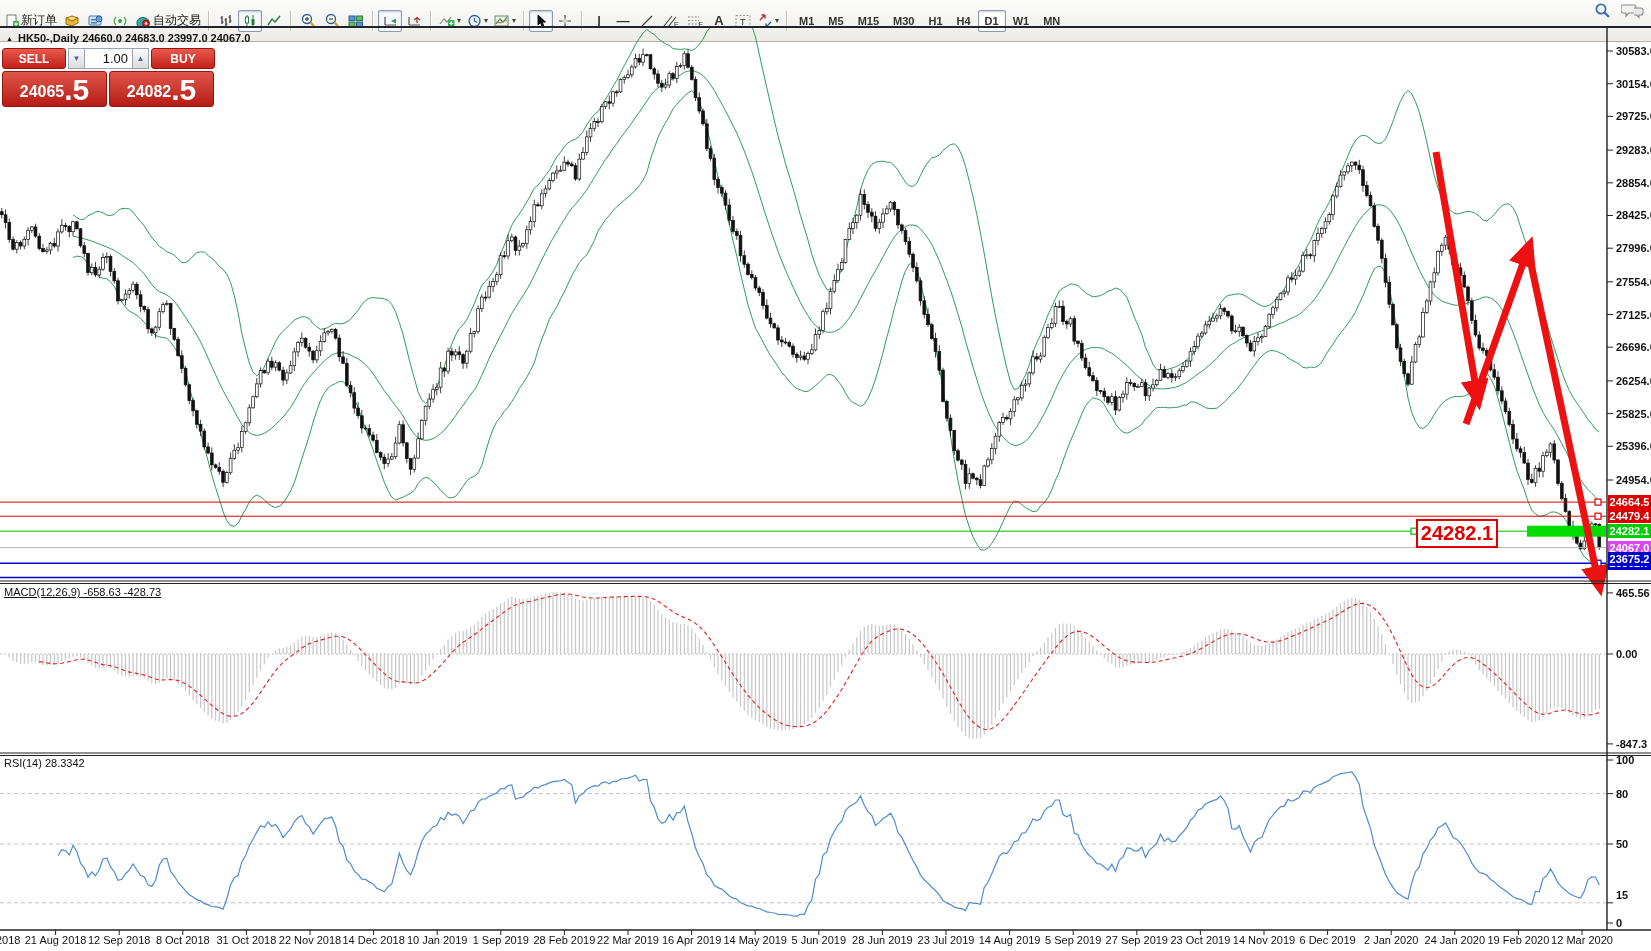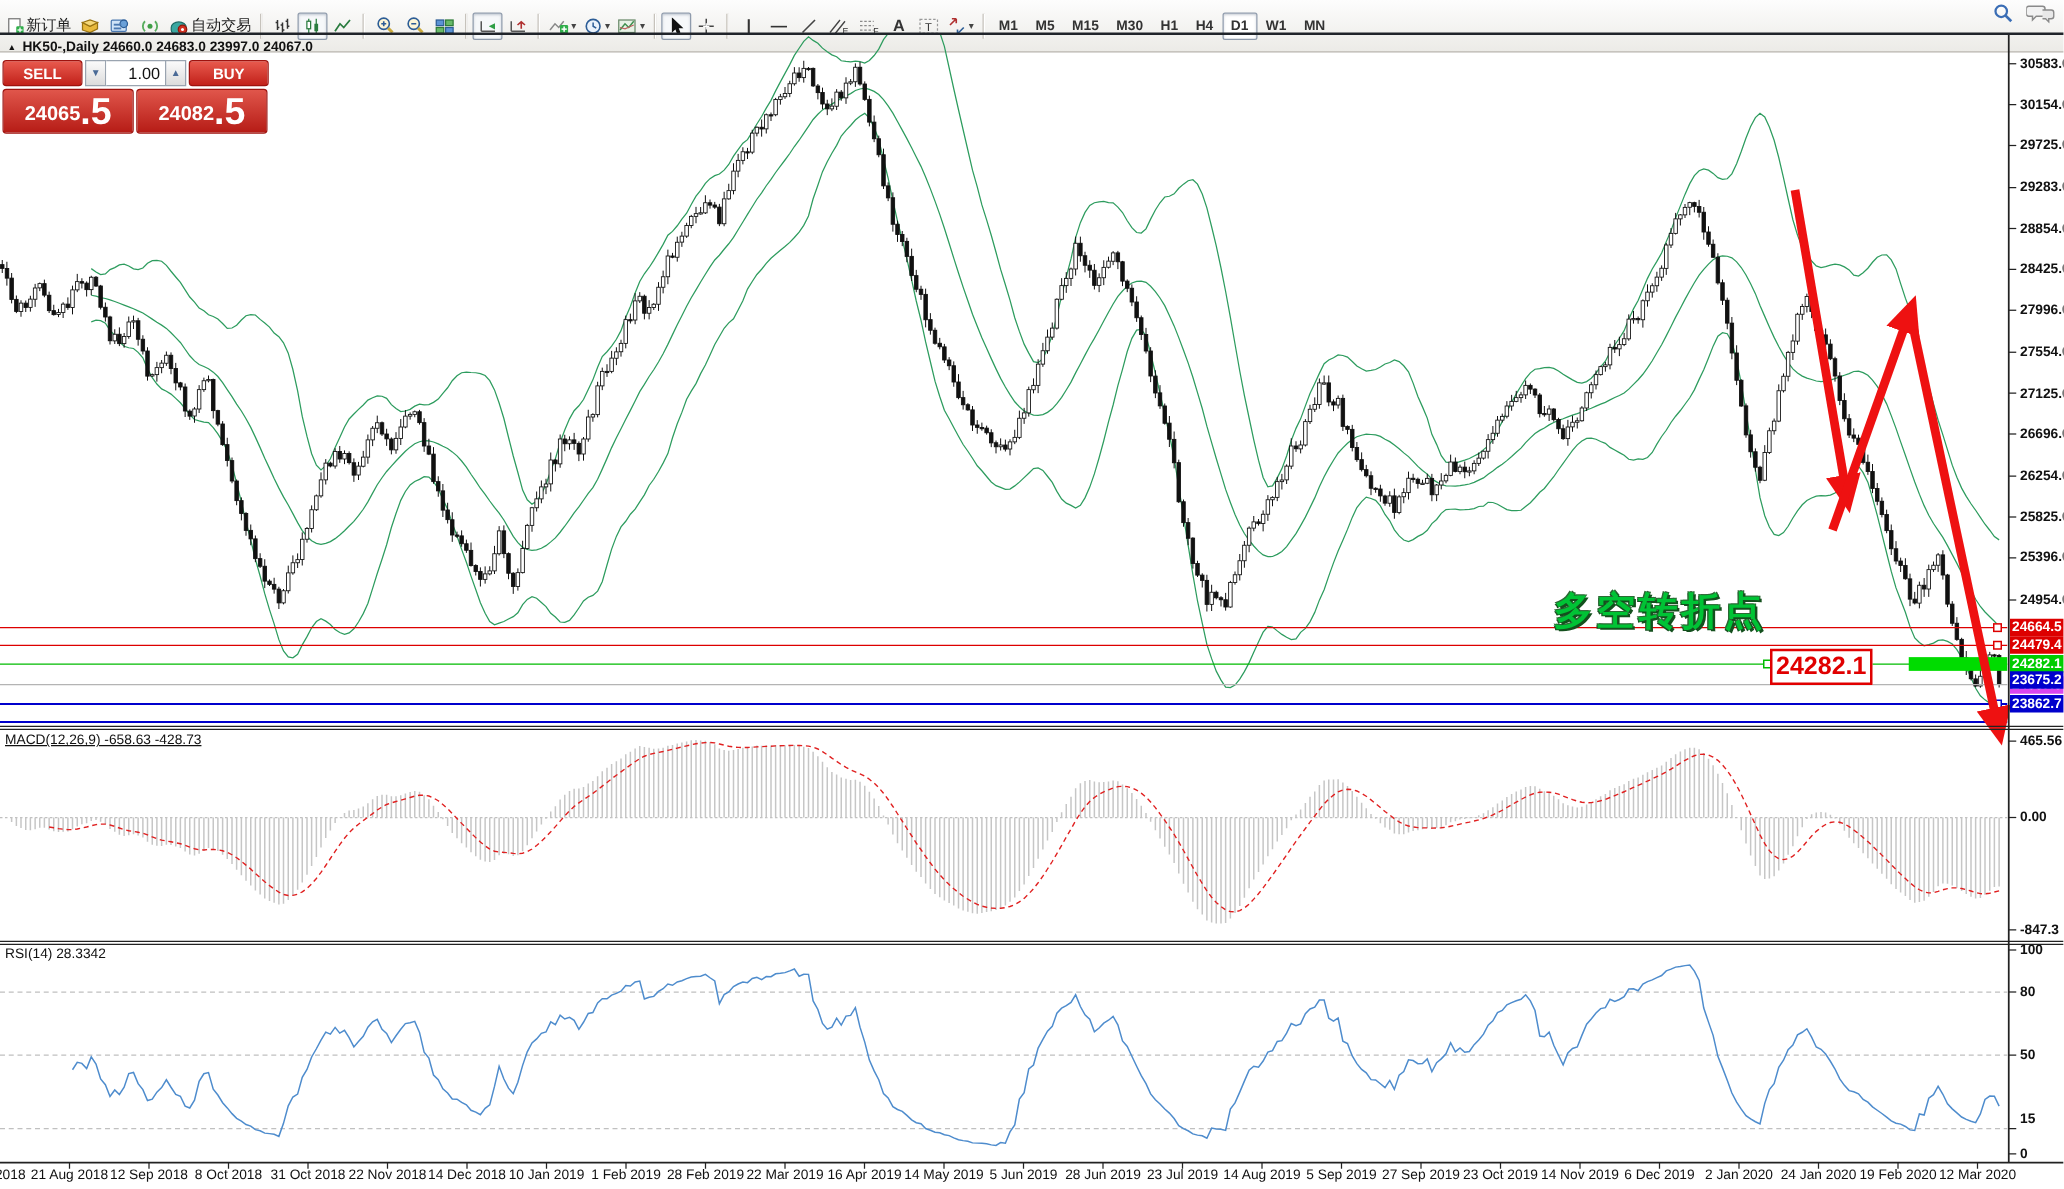--- a/index.html
+++ b/index.html
@@ -789,21 +789,20 @@
     </svg>
 
 <div id="chart-title">
   <span class="tri">▲</span>
   <span>HK50-,Daily  24660.0 24683.0 23997.0 24067.0</span>
 </div>
 
 <div class="pane-label" style="top:586px;text-decoration:underline;">MACD(12,26,9) -658.63 -428.73</div>
 <div class="pane-label" style="top:757px;">RSI(14) 28.3342</div>
 
-<div id="annotation" style="left: 1243px; top: 468px; font-size: 31px; color: rgb(0, 195, 53);">多空转折点</div>
 <div id="price-tag" style="left: 1416px; top: 519px; width: 78px; height: 25px;">24282.1</div>
 
 <div id="axis-layer">
       <div class="tick-label" style="top: 51px;">30583.0</div>
       <div class="tick-label" style="top: 83.6954px;">30154.0</div>
       <div class="tick-label" style="top: 116.391px;">29725.0</div>
       <div class="tick-label" style="top: 150.077px;">29283.0</div>
       <div class="tick-label" style="top: 182.772px;">28854.0</div>
       <div class="tick-label" style="top: 215.468px;">28425.0</div>
       <div class="tick-label" style="top: 248.163px;">27996.0</div>
@@ -820,32 +819,32 @@
       <div class="tick-label" style="top: 760px;">100</div>
       <div class="tick-label" style="top: 793.6px;">80</div>
       <div class="tick-label" style="top: 844px;">50</div>
       <div class="tick-label" style="top: 895px;">15</div>
       <div class="tick-label" style="top: 923px;">0</div>
       <div class="price-box" style="top: 502.067px; background: rgb(221, 0, 0); color: rgb(255, 255, 255);">24664.5</div>
       <div class="price-box" style="top: 516.174px; background: rgb(221, 0, 0); color: rgb(255, 255, 255);">24479.4</div>
       <div class="price-box" style="top: 531.21px; background: rgb(0, 204, 0); color: rgb(255, 255, 255);">24282.1</div>
       <div class="price-box" style="top: 547.604px; background: #d946ef; color: rgb(255, 255, 255);">24067.0</div>
       <div class="price-box" style="top: 563.174px; background: rgb(0, 0, 204); color: rgb(255, 255, 255);">23862.7</div>
-      <div class="price-box" style="top: 544px; background: rgb(0, 0, 204); color: rgb(255, 255, 255);">23675.2</div>
+      <div class="price-box" style="top: 559px; background: rgb(0, 0, 204); color: rgb(255, 255, 255);">23675.2</div>
     </div>
 <div id="time-layer">
       <div class="date-label" style="left: -8px;">30 Jul 2018</div>
       <div class="date-label" style="left: 55.6px;">21 Aug 2018</div>
       <div class="date-label" style="left: 119.2px;">12 Sep 2018</div>
       <div class="date-label" style="left: 182.8px;">8 Oct 2018</div>
       <div class="date-label" style="left: 246.4px;">31 Oct 2018</div>
       <div class="date-label" style="left: 310px;">22 Nov 2018</div>
       <div class="date-label" style="left: 373.6px;">14 Dec 2018</div>
       <div class="date-label" style="left: 437.2px;">10 Jan 2019</div>
-      <div class="date-label" style="left: 500.8px;">1 Feb 2019</div>
+      <div class="date-label" style="left: 500.8px;">1 Sep 2019</div>
       <div class="date-label" style="left: 564.4px;">28 Feb 2019</div>
       <div class="date-label" style="left: 628px;">22 Mar 2019</div>
       <div class="date-label" style="left: 691.6px;">16 Apr 2019</div>
       <div class="date-label" style="left: 755.2px;">14 May 2019</div>
       <div class="date-label" style="left: 818.8px;">5 Jun 2019</div>
       <div class="date-label" style="left: 882.4px;">28 Jun 2019</div>
       <div class="date-label" style="left: 946px;">23 Jul 2019</div>
       <div class="date-label" style="left: 1009.6px;">14 Aug 2019</div>
       <div class="date-label" style="left: 1073.2px;">5 Sep 2019</div>
       <div class="date-label" style="left: 1136.8px;">27 Sep 2019</div>

